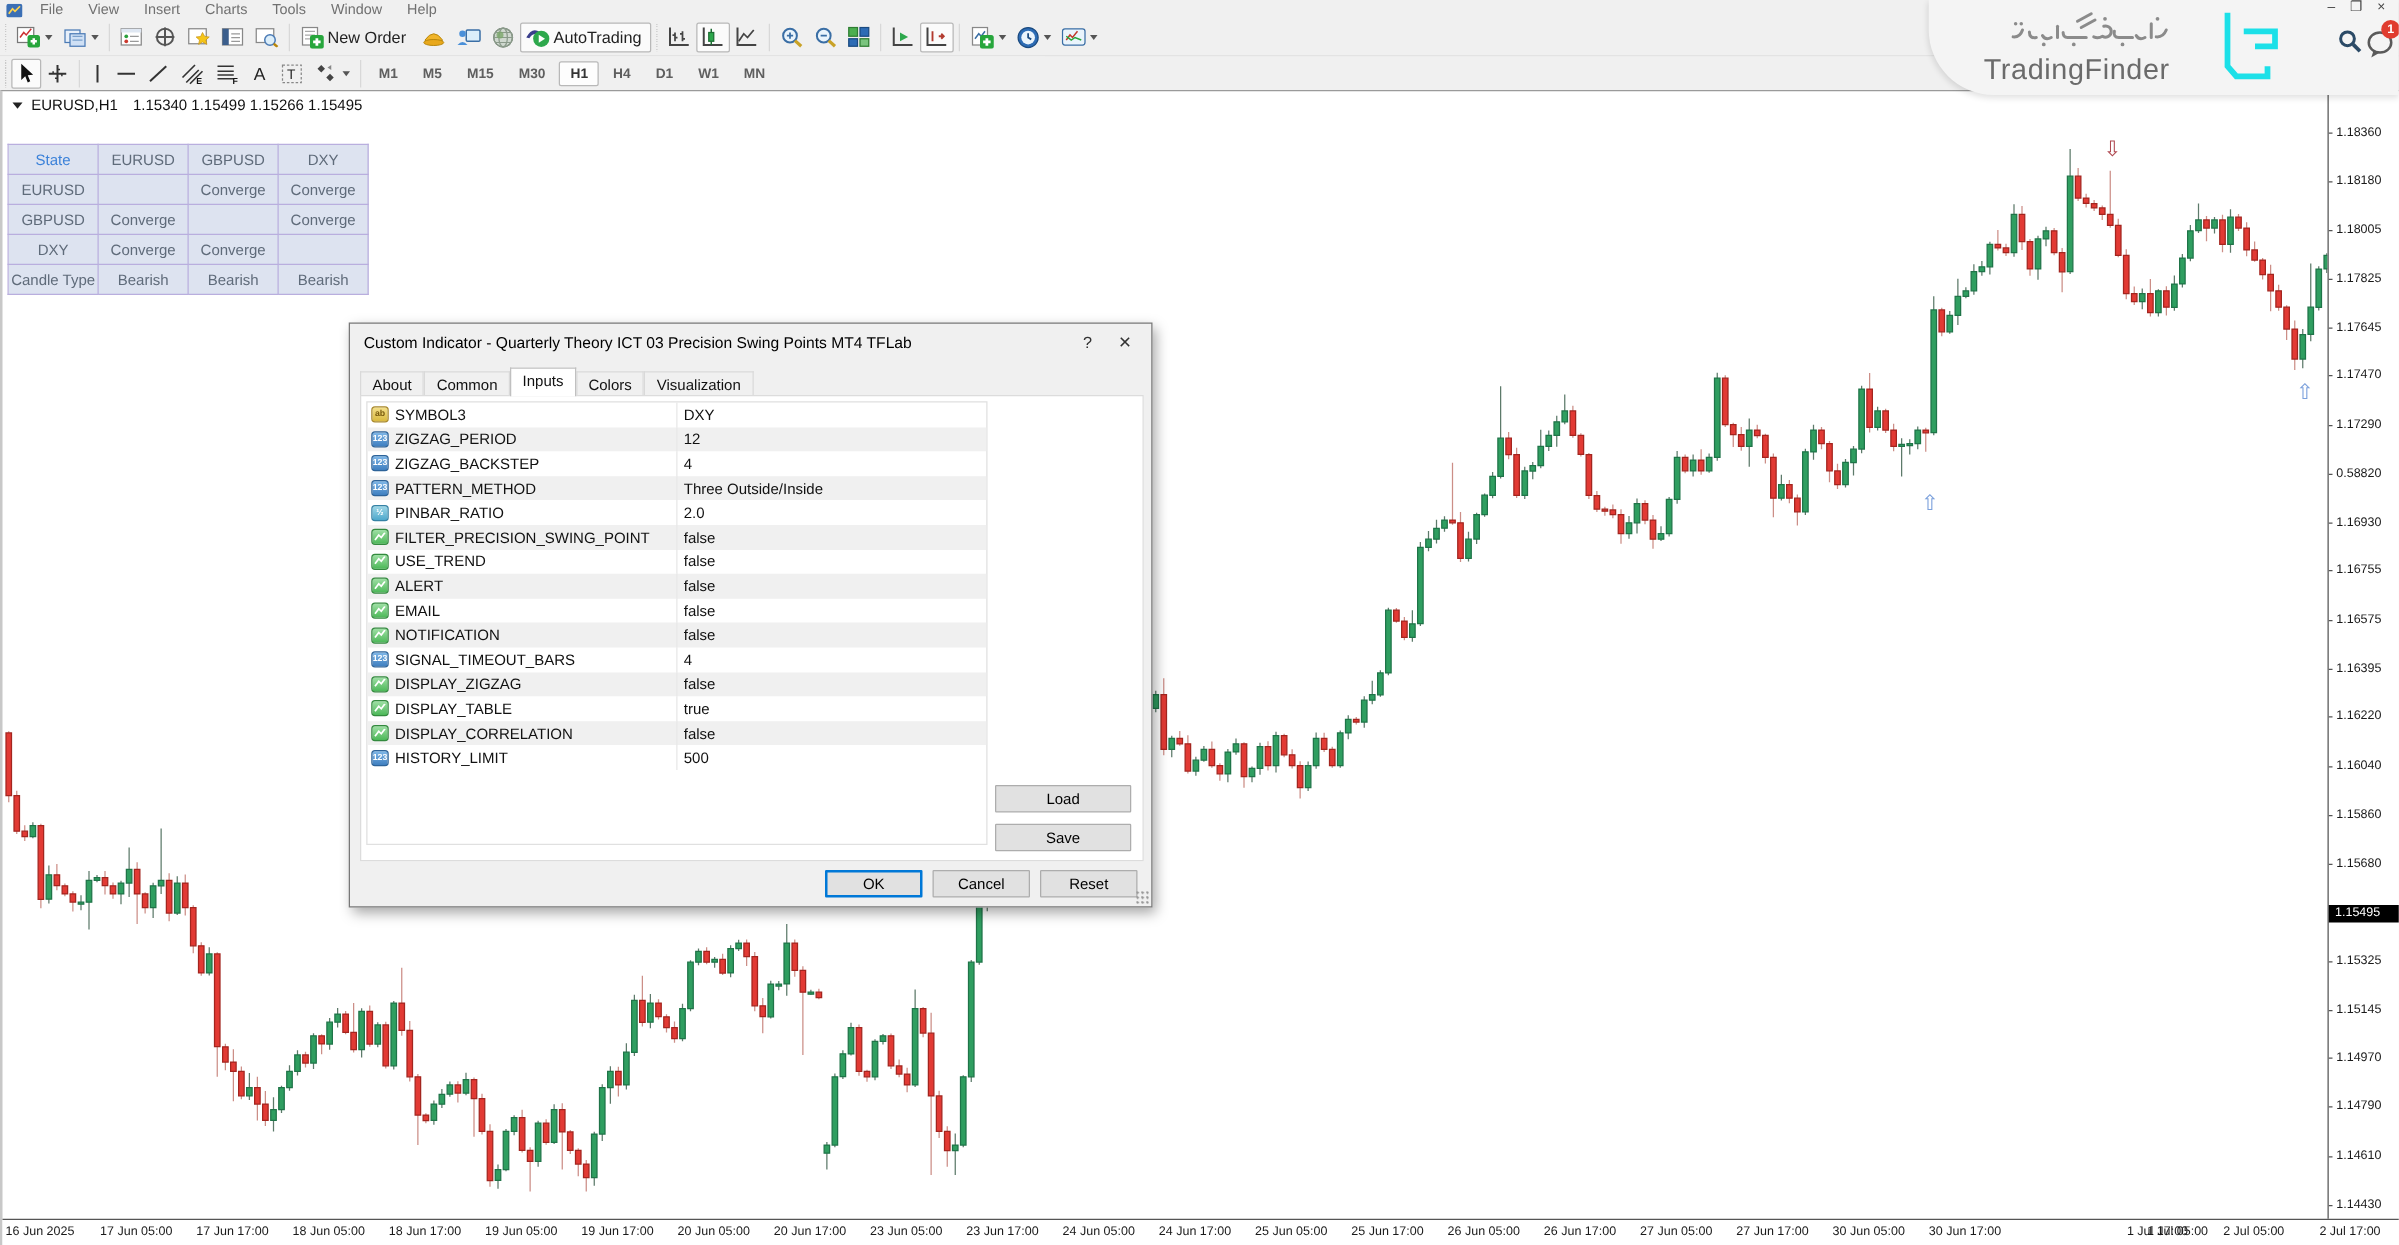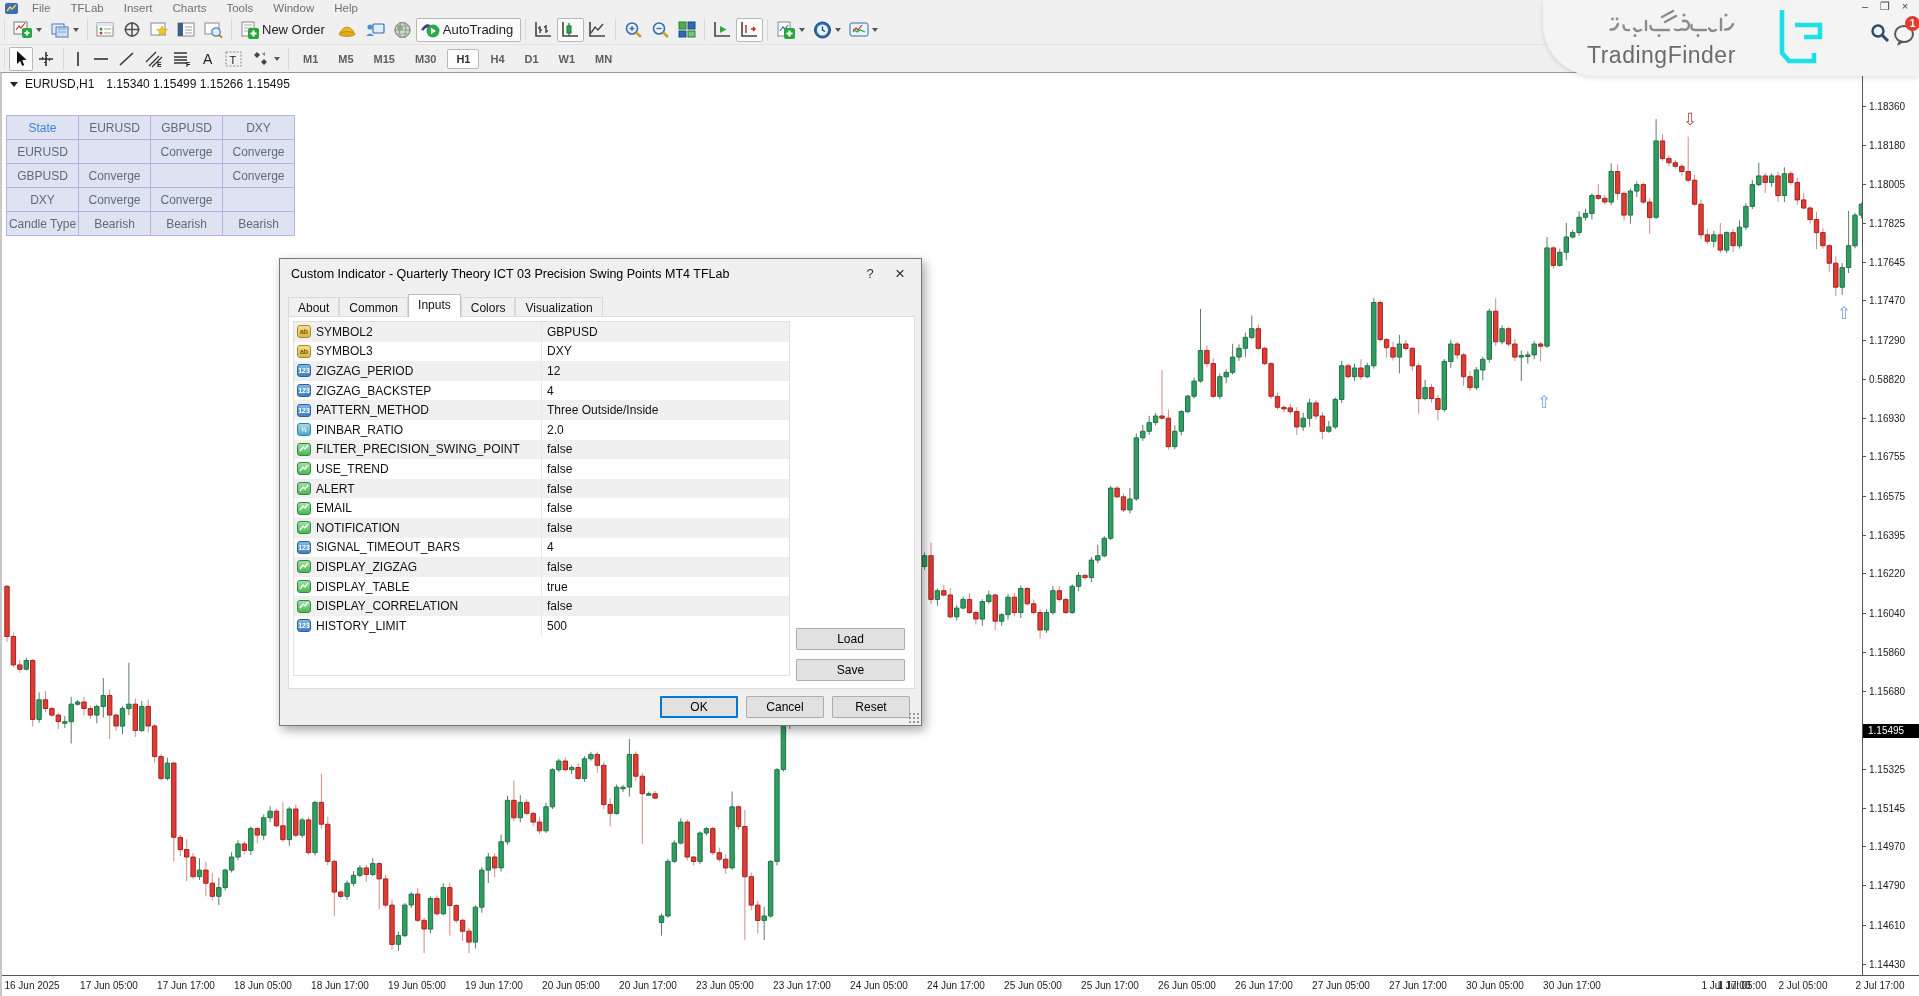--- a/index.html
+++ b/index.html
@@ -86,21 +86,21 @@
 </head>
 <body>
 
 <div class="menubar">
   <svg class="appicon" viewBox="0 0 13 11">
       <rect x="0" y="0" width="13" height="11" rx="2" fill="#3b6fb5"></rect>
       <path d="M2 8 L5 4 L7 6 L11 2" stroke="#ffd34d" stroke-width="1.4" fill="none"></path>
     </svg>
   <div id="menu-items" style="display: flex;">
       <div class="menu-item">File</div>
-      <div class="menu-item">TFLab</div>
+      <div class="menu-item">View</div>
       <div class="menu-item">Insert</div>
       <div class="menu-item">Charts</div>
       <div class="menu-item">Tools</div>
       <div class="menu-item">Window</div>
       <div class="menu-item">Help</div>
     </div>
 </div>
 
 <div class="toolbar1" id="toolbar1">
     <div class="thandle"></div>
@@ -481,29 +481,20 @@
   </div>
   <div class="dlg-tabs" id="dlg-tabs">
       <div class="dlg-tab">About</div>
       <div class="dlg-tab">Common</div>
       <div class="dlg-tab active">Inputs</div>
       <div class="dlg-tab">Colors</div>
       <div class="dlg-tab">Visualization</div>
     </div>
   <div class="dlg-page">
     <div class="param-table" id="param-table">
-        <div class="pt-row alt">
-          <div class="pt-col-var">
-            <span class="pt-icon str">ab</span>
-            <span>SYMBOL2</span>
-          </div>
-          <div class="pt-col-val">
-            <span>GBPUSD</span>
-          </div>
-        </div>
         <div class="pt-row">
           <div class="pt-col-var">
             <span class="pt-icon str">ab</span>
             <span>SYMBOL3</span>
           </div>
           <div class="pt-col-val">
             <span>DXY</span>
           </div>
         </div>
         <div class="pt-row alt">

